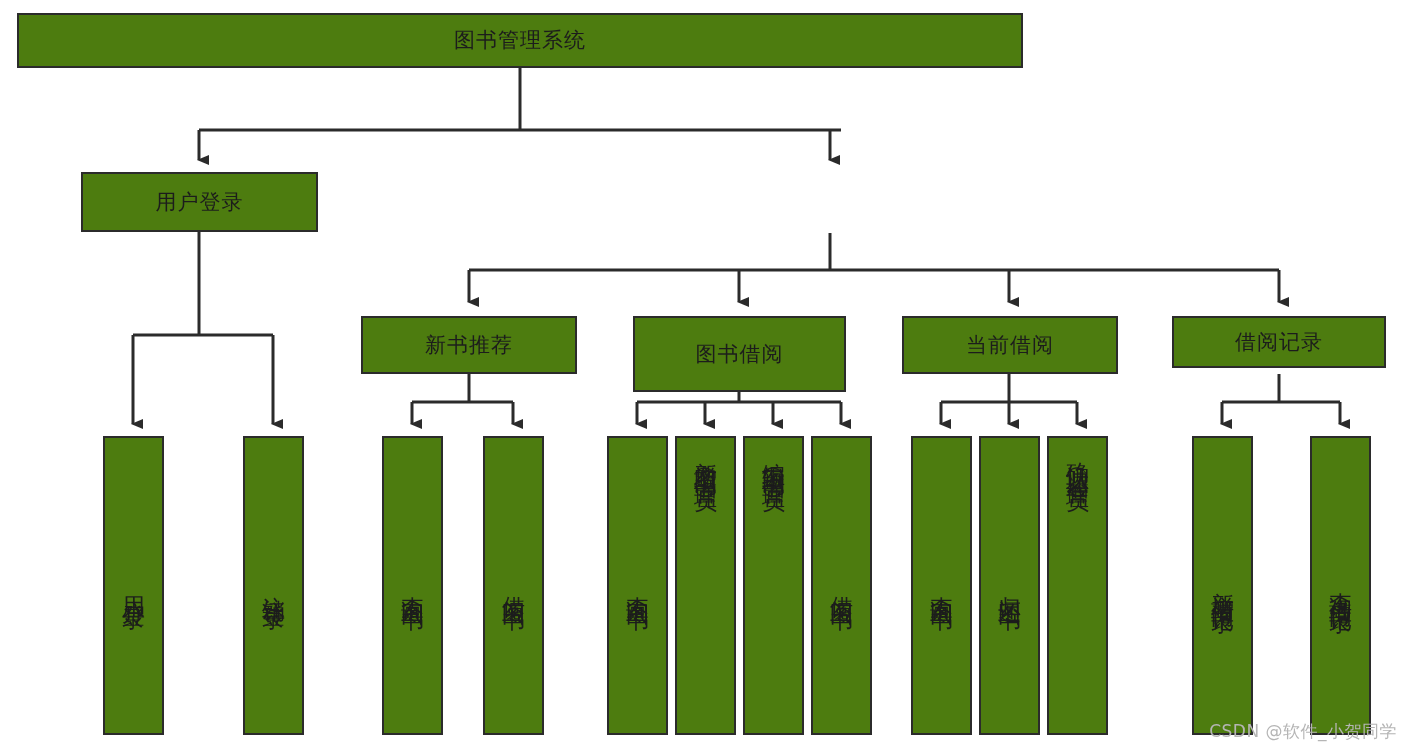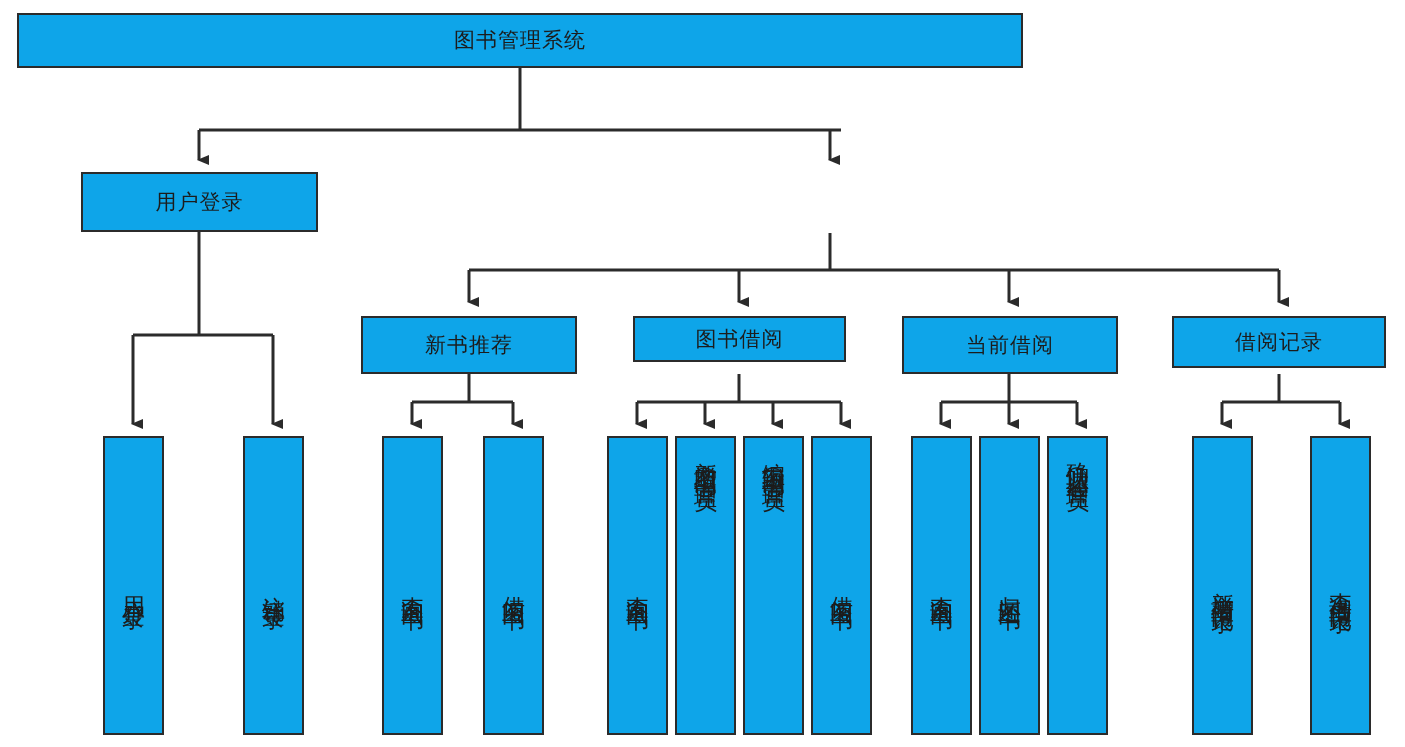--- a/index.html
+++ b/index.html
@@ -19,21 +19,21 @@
   #edges{
     position:absolute;
     left:0;top:0;
     width:1405px;
     height:747px;
     pointer-events:none;
   }
   .node{
     position:absolute;
     box-sizing:border-box;
-    background:#0ea5e9;
+    background:#4d7c0f;
     border:2.5px solid #2b2b2b;
     display:flex;
     align-items:center;
     justify-content:center;
     z-index:2;
   }
   .node .label{
     font-size:21px;
     line-height:1.15;
     color:#1c1c1c;
@@ -134,21 +134,21 @@
 
   <div class="node" style="left:81px;top:172px;width:237px;height:60px;">
     <span class="label">用户登录</span>
   </div>
 
 
   <div class="node" style="left:361px;top:316px;width:216px;height:58px;text-align:right;">
     <span class="label">新书推荐</span>
   </div>
 
-  <div class="node" style="left:633px;top:316px;width:213px;height:46px;">
+  <div class="node" style="left:633px;top:316px;width:213px;height:76px;">
     <span class="label">图书借阅</span>
   </div>
 
   <div class="node" style="left:902px;top:316px;width:216px;height:58px;">
     <span class="label">当前借阅</span>
   </div>
 
   <div class="node" style="left:1172px;top:316px;width:214px;height:52px;">
     <span class="label">借阅记录</span>
   </div>
@@ -198,14 +198,15 @@
   </div>
 
   <div class="node vertical centered" style="left:1192px;top:436px;width:61px;height:299px;">
     <span class="label">新增借阅记录</span>
   </div>
 
   <div class="node vertical centered" style="left:1310px;top:436px;width:61px;height:299px;">
     <span class="label">查询借阅记录</span>
   </div>
 
+  <div id="watermark">CSDN @软件_小贺同学</div>
 
 </div>
 
 </body></html>

